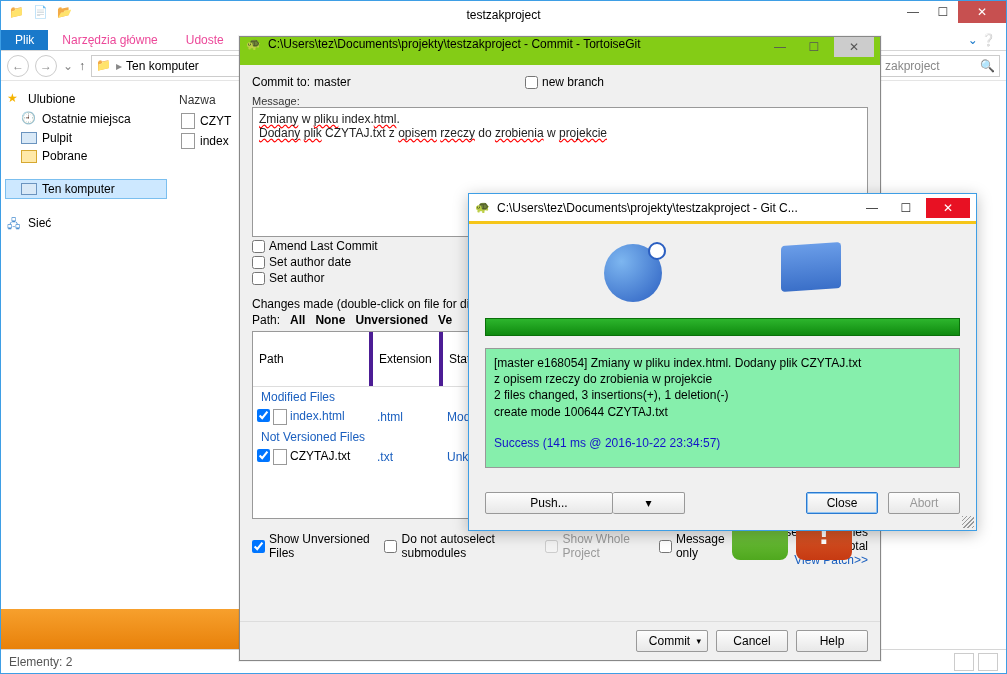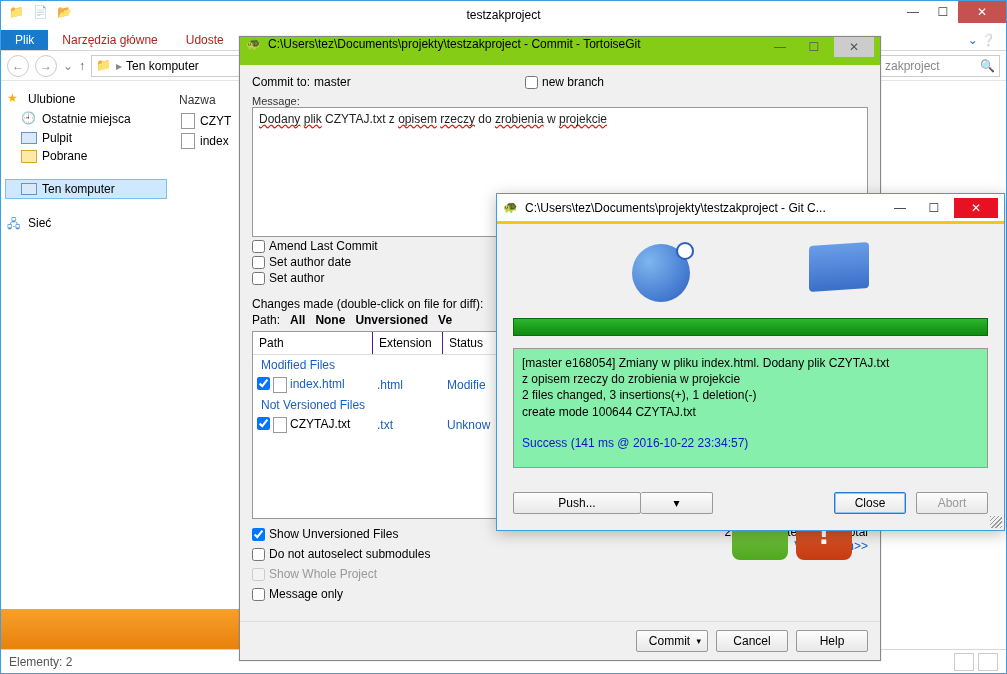--- a/index.html
+++ b/index.html
@@ -7,21 +7,21 @@
 
 
 .explorer { position:absolute; left:0; top:0; width:1007px; height:674px; background:#fff; border:1px solid #3e9ee5; }
 .explorer-title { height:28px; background:#fff; display:flex; align-items:center; justify-content:center; position:relative; }
 .explorer-title .qat { position:absolute; left:8px; top:4px; display:flex; gap:8px; }
 .explorer-title .qat span { width:16px; height:16px; display:inline-block; }
 .explorer-title .winbtns { position:absolute; right:0; top:0; display:flex; }
 .explorer-title .winbtn { width:30px; height:22px; display:flex; align-items:center; justify-content:center; color:#444; }
 .explorer-title .winbtn.close { background:#c75050; color:#fff; width:48px; }
 .ribbon-tabs { height:22px; display:flex; align-items:flex-end; border-bottom:1px solid #d6d6d6; }
-.ribbon-tab { padding:3px 14px; color:#b91c1c; }
+.ribbon-tab { padding:3px 14px; color:#ec4899; }
 .ribbon-tab.file { background:#1979ca; color:#fff; }
 .ribbon-help { margin-left:auto; padding:3px 10px; color:#1979ca; }
 .navbar { height:30px; display:flex; align-items:center; gap:6px; padding:0 6px; border-bottom:1px solid #e5e5e5; }
 .navbtn { width:22px; height:22px; border:1px solid #ccc; border-radius:50%; display:flex; align-items:center; justify-content:center; color:#888; }
 .addressbar { flex:1; height:22px; border:1px solid #ccc; display:flex; align-items:center; padding:0 4px; gap:4px; }
 .searchbox { width:120px; height:22px; border:1px solid #ccc; padding:0 4px; color:#888; display:flex; align-items:center; justify-content:space-between; }
 .explorer-body { display:flex; height:560px; }
 .sidebar { width:170px; padding:8px 4px; }
 .side-group { margin-bottom:14px; }
 .side-item { display:flex; align-items:center; gap:5px; padding:2px 2px 2px 16px; }
@@ -54,42 +54,42 @@
 .fieldset-label { font-size:11px; color:#333; }
 .msgbox { width:100%; height:130px; background:#fff; border:1px solid #999; padding:4px 6px; font-family:"Courier New",monospace; font-size:12px; color:#222; }
 .msgbox .spell { text-decoration:underline wavy red; text-decoration-skip-ink:none; }
 .chk { display:flex; align-items:center; gap:4px; margin:2px 0; }
 .chk input { width:13px; height:13px; }
 .changes-label { margin-top:12px; }
 .check-row { display:flex; gap:10px; padding:2px 0; font-size:11px; }
 .check-row b { font-weight:bold; }
 .file-table { background:#fff; border:1px solid #999; height:188px; margin-top:2px; }
 .ft-head { display:flex; background:#fff; border-bottom:1px solid #ddd; }
-.ft-head div { padding:4px 6px; border-right:1px solid #4c1d95; }
+.ft-head div { padding:20px 6px; border-right:4px solid #4c1d95; }
 .ft-col-path { width:120px; } .ft-col-ext { width:70px; } .ft-col-status { flex:1; }
 .ft-group { color:#1a5fbf; padding:3px 8px; }
 .ft-row { display:flex; align-items:center; padding:2px 4px; }
 .ft-row .cell-path { width:120px; display:flex; align-items:flex-start; gap:3px; }
 .ft-row .cell-ext { width:70px; color:#1a5fbf; }
 .ft-row .cell-status { flex:1; color:#1a5fbf; }
 .bottom-row { display:flex; margin-top:6px; }
-.bottom-left { display:flex; flex-direction:column; gap:2px; }
+.bottom-left { display:flex; gap:2px; }
 .bottom-right { margin-left:auto; text-align:right; }
 .link { color:#1a5fbf; cursor:pointer; }
 .dlg-buttons { display:flex; gap:8px; justify-content:flex-end; padding:8px 12px; border-top:1px solid #ddd; position:absolute; bottom:0; left:0; right:0; background:#f0f0f0; }
 .btn { min-width:72px; height:22px; background:linear-gradient(#fdfdfd,#e8e8e8); border:1px solid #999; padding:0 10px; display:flex; align-items:center; justify-content:center; border-radius:2px; }
 .btn.split { position:relative; padding-right:15px; }
 .btn.split::after { content:"▾"; position:absolute; right:6px; font-size:9px; }
 .big-icons { position:absolute; right:28px; bottom:100px; display:flex; gap:8px; }
 .big-ico { width:56px; height:56px; border-radius:8px; }
 .big-ico.green { background:linear-gradient(#8fd65a,#4fa81e); }
 .big-ico.red { background:linear-gradient(#e36f3a,#c73a12); color:#fff; display:flex; align-items:center; justify-content:center; font-size:34px; font-weight:bold; }
 
 
-.progress { position:absolute; left:496px; top:193px; width:509px; height:338px; background:#f0f0f0; border:1px solid #3e9ee5; box-shadow:0 3px 14px rgba(0,0,0,0.25); }
+.progress { position:absolute; left:468px; top:193px; width:509px; height:338px; background:#f0f0f0; border:1px solid #3e9ee5; box-shadow:0 3px 14px rgba(0,0,0,0.25); }
 .progress-title { height:28px; background:#fff; display:flex; align-items:center; padding:0 6px; gap:6px; }
 .progress-title .spacer { flex:1; }
 .pt-btn { width:28px; height:20px; display:flex; align-items:center; justify-content:center; color:#333; }
 .pt-btn.min { background:#fff; }
 .pt-btn.max { background:#fff; }
 .pt-btn.close3 { background:#e81123; color:#fff; width:44px; }
 .yellow-strip { height:3px; background:#f5c518; margin-top:-1px; }
 .progress-body { padding:14px 16px; }
 .prog-icons { display:flex; justify-content:space-around; padding:6px 60px 16px; }
 .globe { width:58px; height:58px; border-radius:50%; background:radial-gradient(circle at 30% 30%,#7db6f0,#2b5fc1); position:relative; }
@@ -218,20 +218,21 @@
       <span>master</span>
       <span style="flex:1"></span>
       <label class="chk">
           <input type="checkbox" style="">
           <span>new branch</span>
         </label>
       <span style="width:260px"></span>
     </div>
     <div class="fieldset-label">Message:</div>
     <div class="msgbox">
+      <div><span class="spell">Zmiany</span><span> w </span><span class="spell">pliku</span><span> index.</span><span class="spell">html</span><span>.</span></div>
       <div><span class="spell">Dodany</span><span> </span><span class="spell">plik</span><span> CZYTAJ.txt z </span><span class="spell">opisem</span><span> </span><span class="spell">rzeczy</span><span> do </span><span class="spell">zrobienia</span><span> w </span><span class="spell">projekcie</span></div>
     </div>
     <label class="chk">
         <input type="checkbox" style="">
         <span>Amend Last Commit</span>
       </label>
     <label class="chk">
         <input type="checkbox" style="">
         <span>Set author date</span>
       </label>

